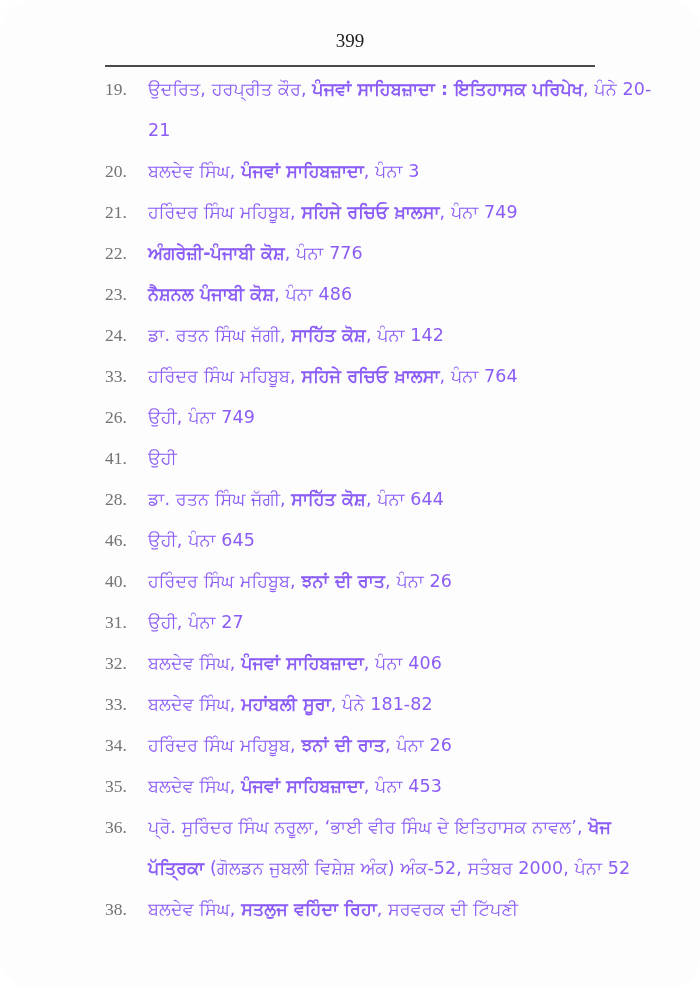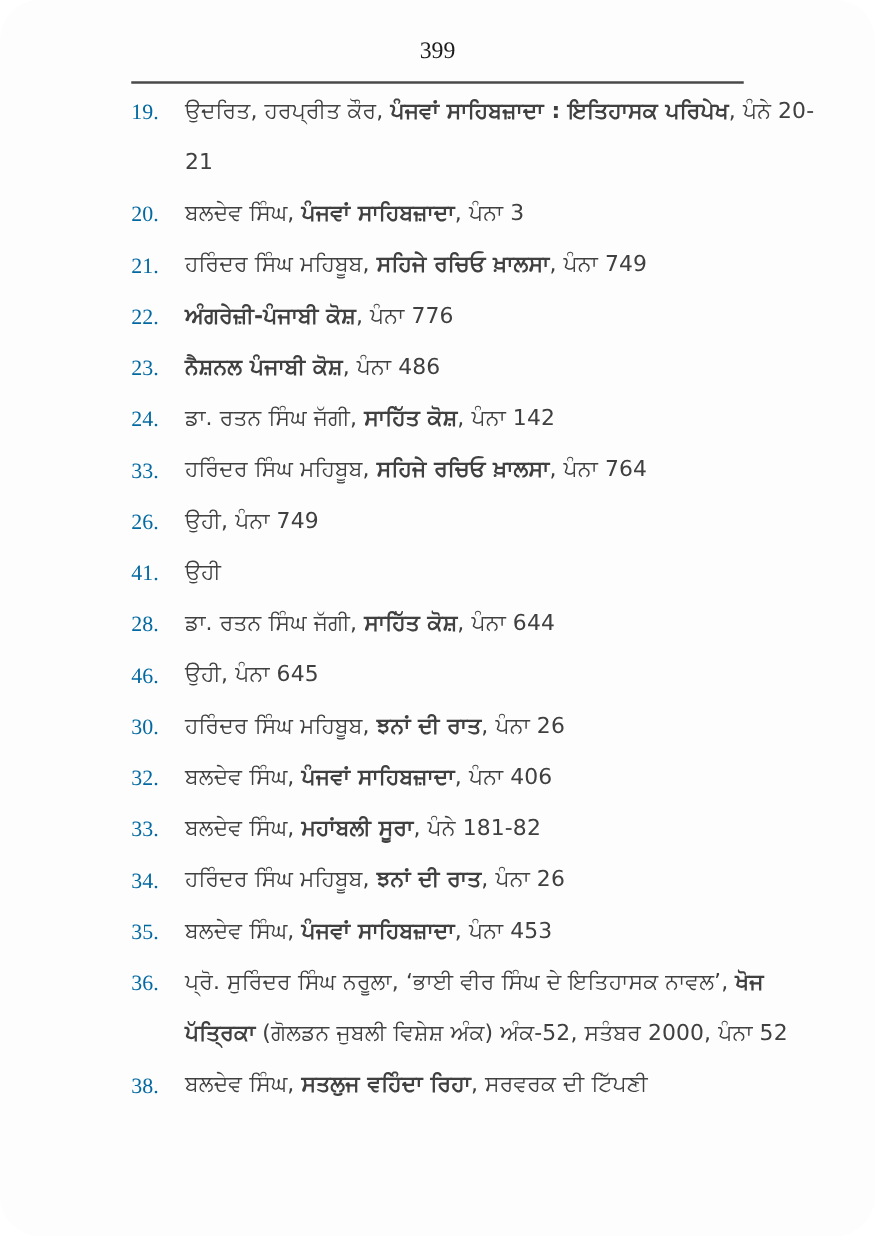--- a/index.html
+++ b/index.html
@@ -40,26 +40,26 @@
     display: flex;
     align-items: flex-start;
     line-height: 41px;
     font-size: 17.5px;
   }
   .ref-num {
     flex: 0 0 43px;
     width: 43px;
     font-family: "Liberation Serif", serif;
     font-size: 17.5px;
-    color: #0369a1;
+    color: #737373;
   }
   .ref-text {
     flex: 1;
     font-family: "DejaVu Sans", "Liberation Serif", sans-serif;
-    color: #404040;
+    color: #8b5cf6;
     letter-spacing: 0.1px;
   }
   .ref-text b {
     font-weight: 700;
   }
 </style>
 </head>
 <body>
 
 <div class="page">
@@ -104,22 +104,26 @@
       </li>
       <li class="ref-item">
         <span class="ref-num">28.</span>
         <span class="ref-text"><span>ਡਾ. ਰਤਨ ਸਿੰਘ ਜੱਗੀ, </span><b>ਸਾਹਿੱਤ ਕੋਸ਼</b><span>, ਪੰਨਾ 644</span></span>
       </li>
       <li class="ref-item">
         <span class="ref-num">46.</span>
         <span class="ref-text"><span>ਉਹੀ, ਪੰਨਾ 645</span></span>
       </li>
       <li class="ref-item">
-        <span class="ref-num">30.</span>
+        <span class="ref-num">40.</span>
         <span class="ref-text"><span>ਹਰਿੰਦਰ ਸਿੰਘ ਮਹਿਬੂਬ, </span><b>ਝਨਾਂ ਦੀ ਰਾਤ</b><span>, ਪੰਨਾ 26</span></span>
+      </li>
+      <li class="ref-item">
+        <span class="ref-num">31.</span>
+        <span class="ref-text"><span>ਉਹੀ, ਪੰਨਾ 27</span></span>
       </li>
       <li class="ref-item">
         <span class="ref-num">32.</span>
         <span class="ref-text"><span>ਬਲਦੇਵ ਸਿੰਘ, </span><b>ਪੰਜਵਾਂ ਸਾਹਿਬਜ਼ਾਦਾ</b><span>, ਪੰਨਾ 406</span></span>
       </li>
       <li class="ref-item">
         <span class="ref-num">33.</span>
         <span class="ref-text"><span>ਬਲਦੇਵ ਸਿੰਘ, </span><b>ਮਹਾਂਬਲੀ ਸੂਰਾ</b><span>, ਪੰਨੇ 181-82</span></span>
       </li>
       <li class="ref-item">

